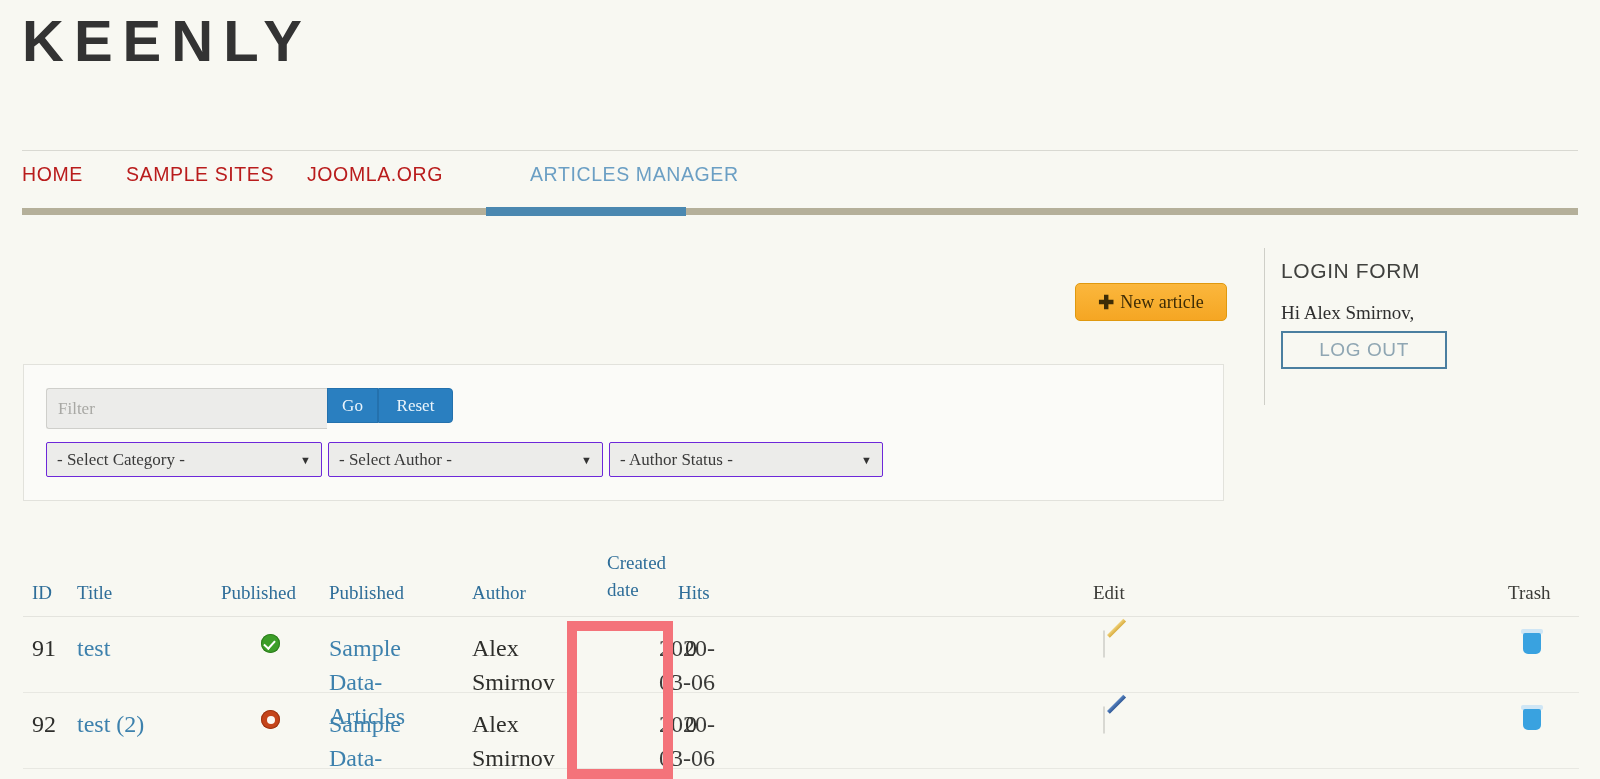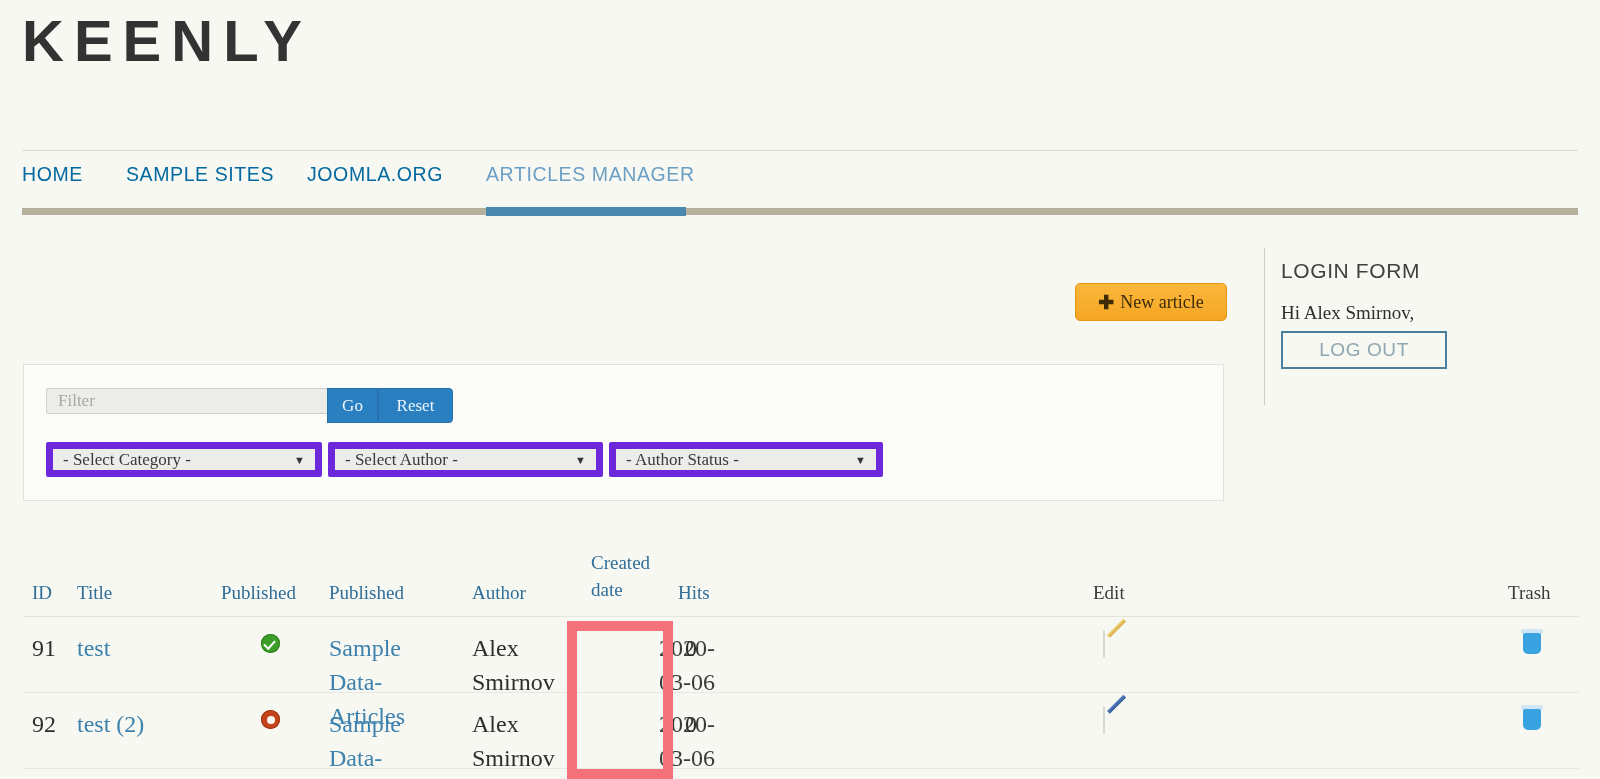--- a/index.html
+++ b/index.html
@@ -35,25 +35,25 @@
     position: absolute;
     left: 22px; top: 163px;
     width: 1556px; height: 42px;
     font-family: "Liberation Sans", sans-serif;
   }
   .nav-item {
     position: absolute;
     top: 0;
     font-size: 19.5px;
     letter-spacing: 0.6px;
-    color: #0369a1;
+    color: #b91c1c;
     cursor: pointer;
     white-space: nowrap;
   }
-  .nav-item.active { color: #6b9fc4; }
+  .nav-item.active { color: #6b9fc4; margin-left: 44px; }
   .nav-bar-base {
     position: absolute;
     left: 22px; top: 208px;
     width: 1556px; height: 7px;
     background: #b5b09a;
   }
   .nav-bar-active {
     position: absolute;
     left: 486px; top: 207px;
     width: 200px; height: 9px;
@@ -124,21 +124,21 @@
   .filter-panel {
     position: absolute;
     left: 23px; top: 364px;
     width: 1201px; height: 137px;
     background: #fbfbf8;
     border: 1px solid #e2e2dc;
   }
   .filter-input {
     position: absolute;
     left: 22px; top: 23px;
-    width: 281px; height: 26px;
+    width: 281px; height: 41px;
     background: #ececea;
     border: 1px solid #cfcfcb;
     border-right: none;
     border-radius: 3px 0 0 3px;
     padding: 0 11px;
     font-family: "Liberation Serif", serif;
     font-size: 17px;
     color: #3a3a3a;
     outline: none;
   }
@@ -158,21 +158,21 @@
     cursor: pointer;
   }
   .btn-go { left: 303px; width: 51px; }
   .btn-reset { left: 354px; width: 75px; border-radius: 0 4px 4px 0; }
 
   .select-box {
     position: absolute;
     top: 77px;
     height: 35px;
     background: #ececea;
-    border: 7px solid #6d28d9;
+    border: 1px solid #6d28d9;
     border-radius: 2px;
     font-family: "Liberation Serif", serif;
     font-size: 17px;
     color: #3a3a3a;
     display: flex;
     align-items: center;
     padding: 0 10px;
     cursor: pointer;
   }
   .select-box .caret {
@@ -335,21 +335,21 @@
   </div>
 </div>
 
 <div class="table">
   <div class="thead">
     <span class="th c-id" style="left:9px">ID</span>
     <span class="th" style="left:54px">Title</span>
     <span class="th" style="left:198px">Published</span>
     <span class="th" style="left:306px">Published</span>
     <span class="th" style="left:449px">Author</span>
-    <span class="th two-line" style="left:568px">
+    <span class="th two-line" style="left:584px">
       <span>Created</span><br>
       <span>date</span>
     </span>
     <span class="th" style="left:655px">Hits</span>
     <span class="th dark" style="left:1070px">Edit</span>
     <span class="th dark" style="left:1485px">Trash</span>
   </div>
 
   <div class="row">
     <span class="cell c-id">91</span>

